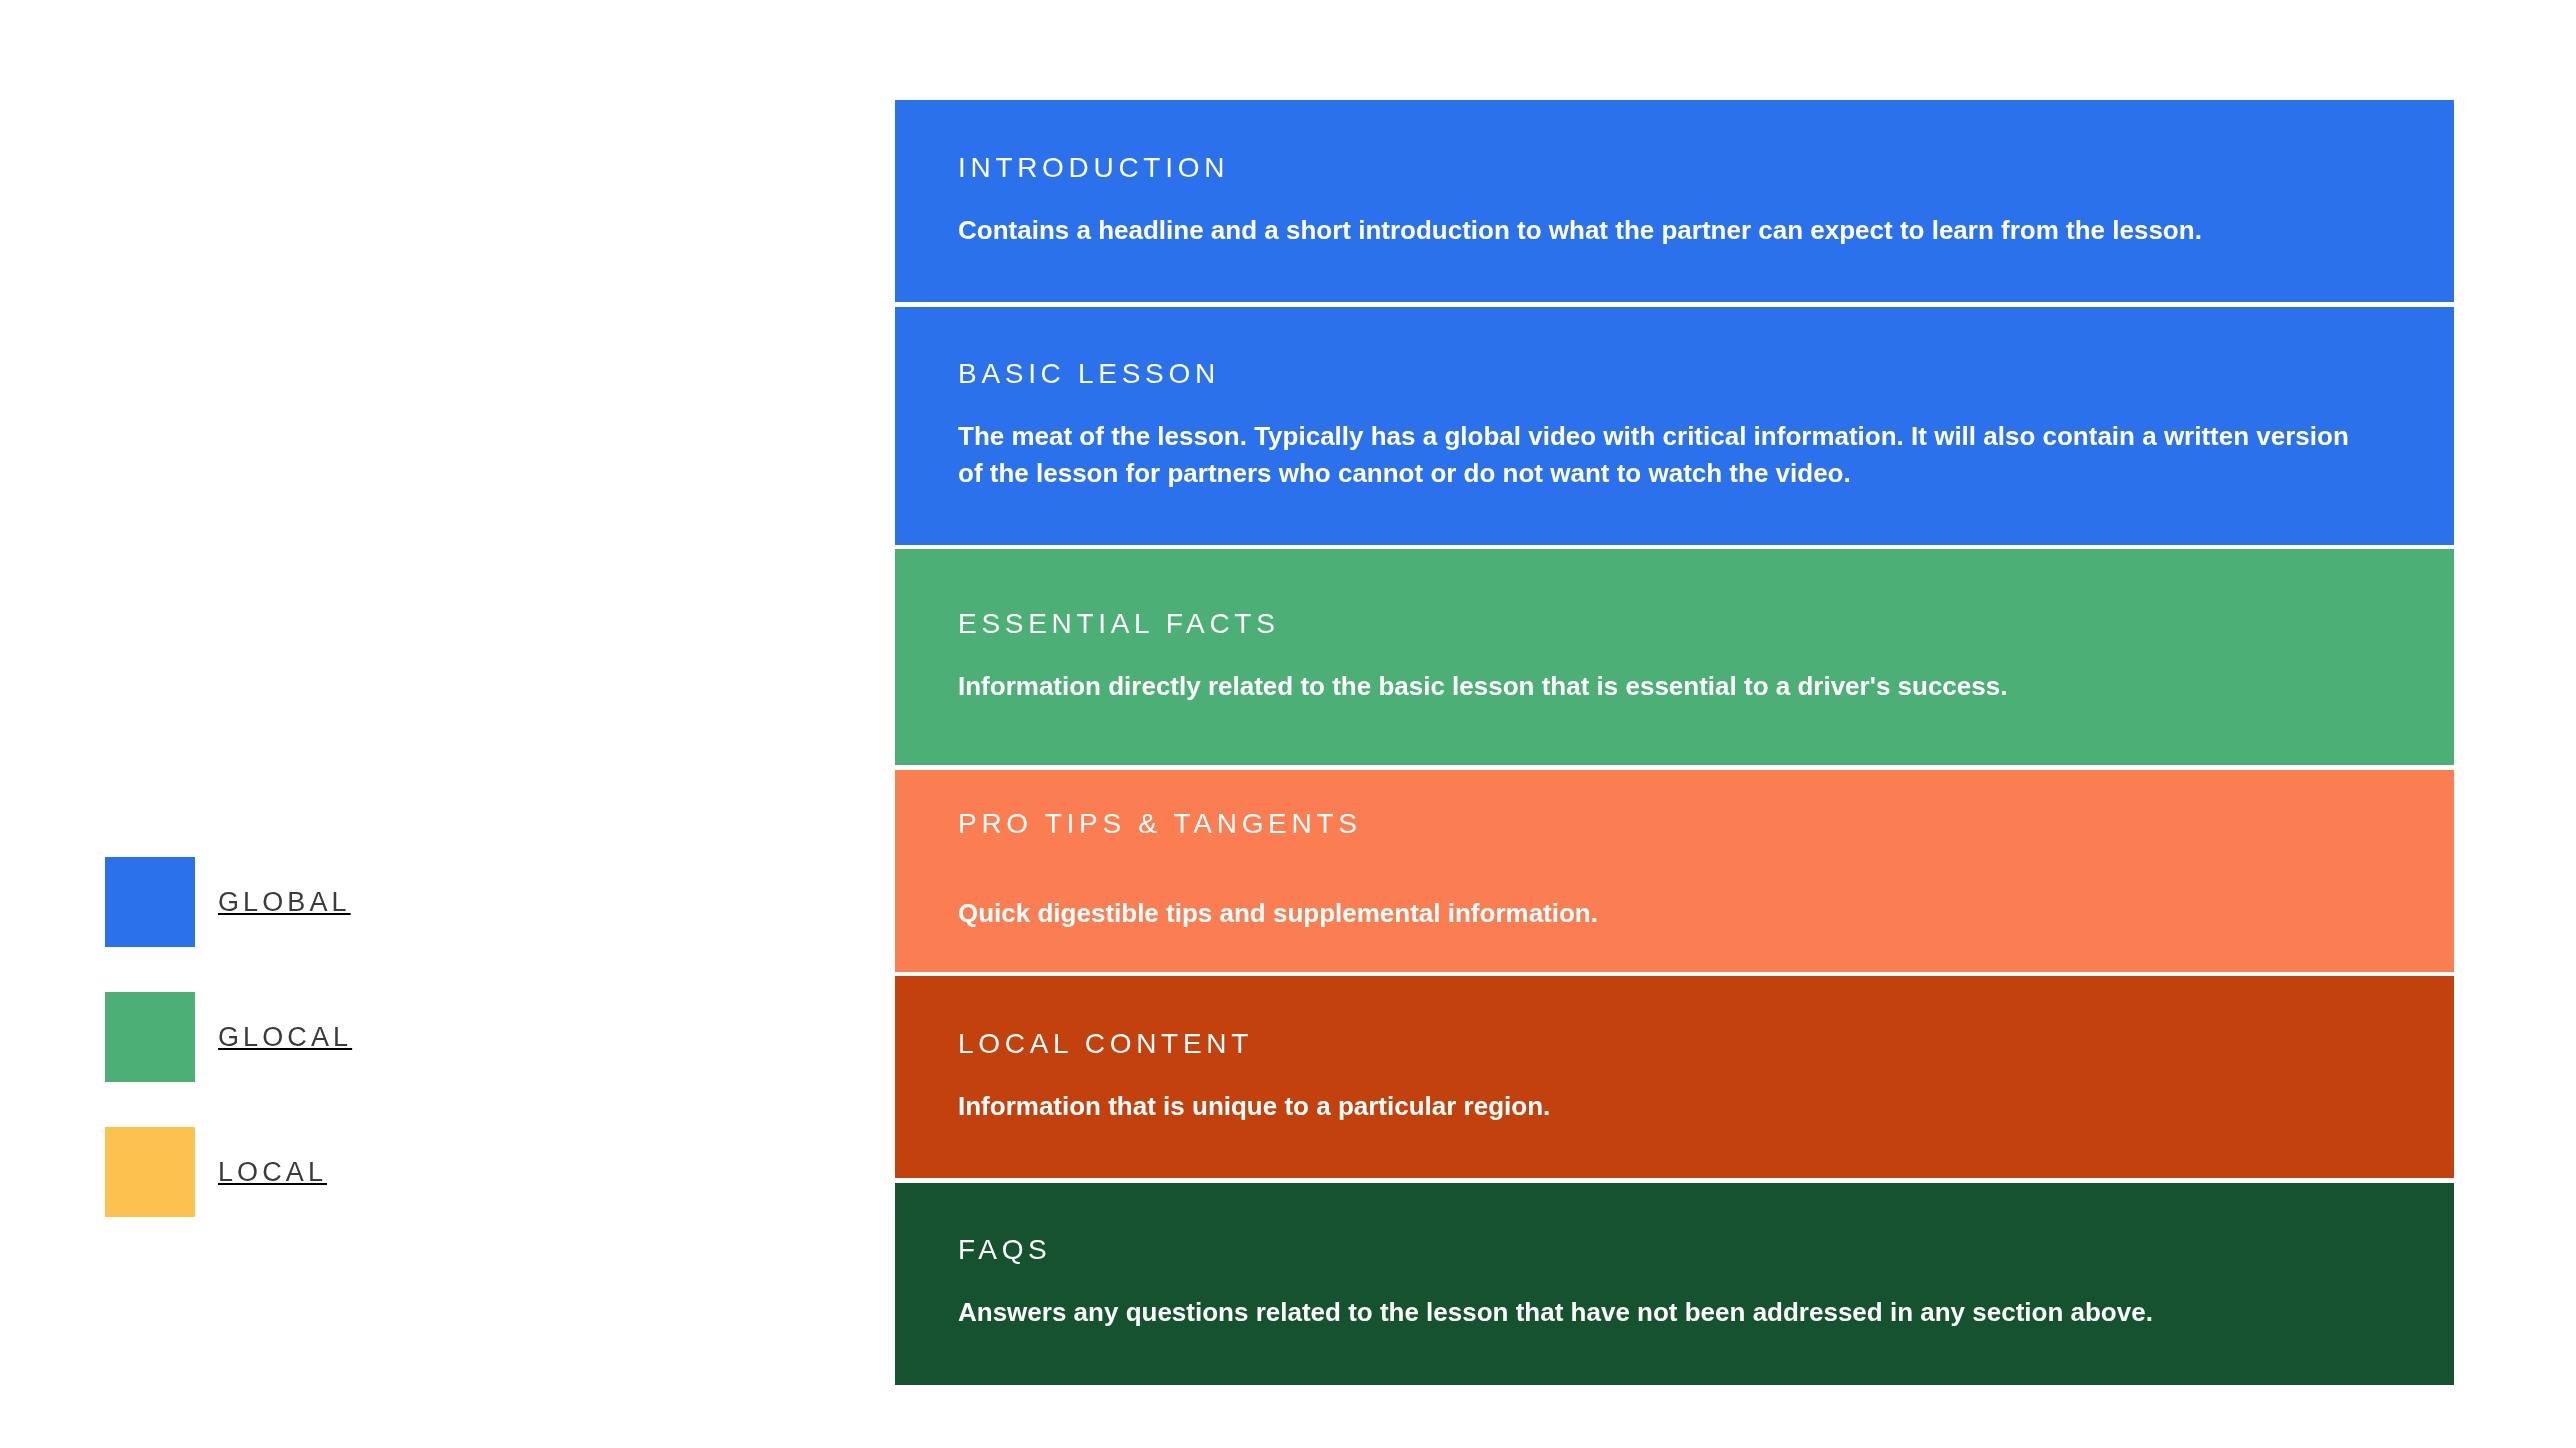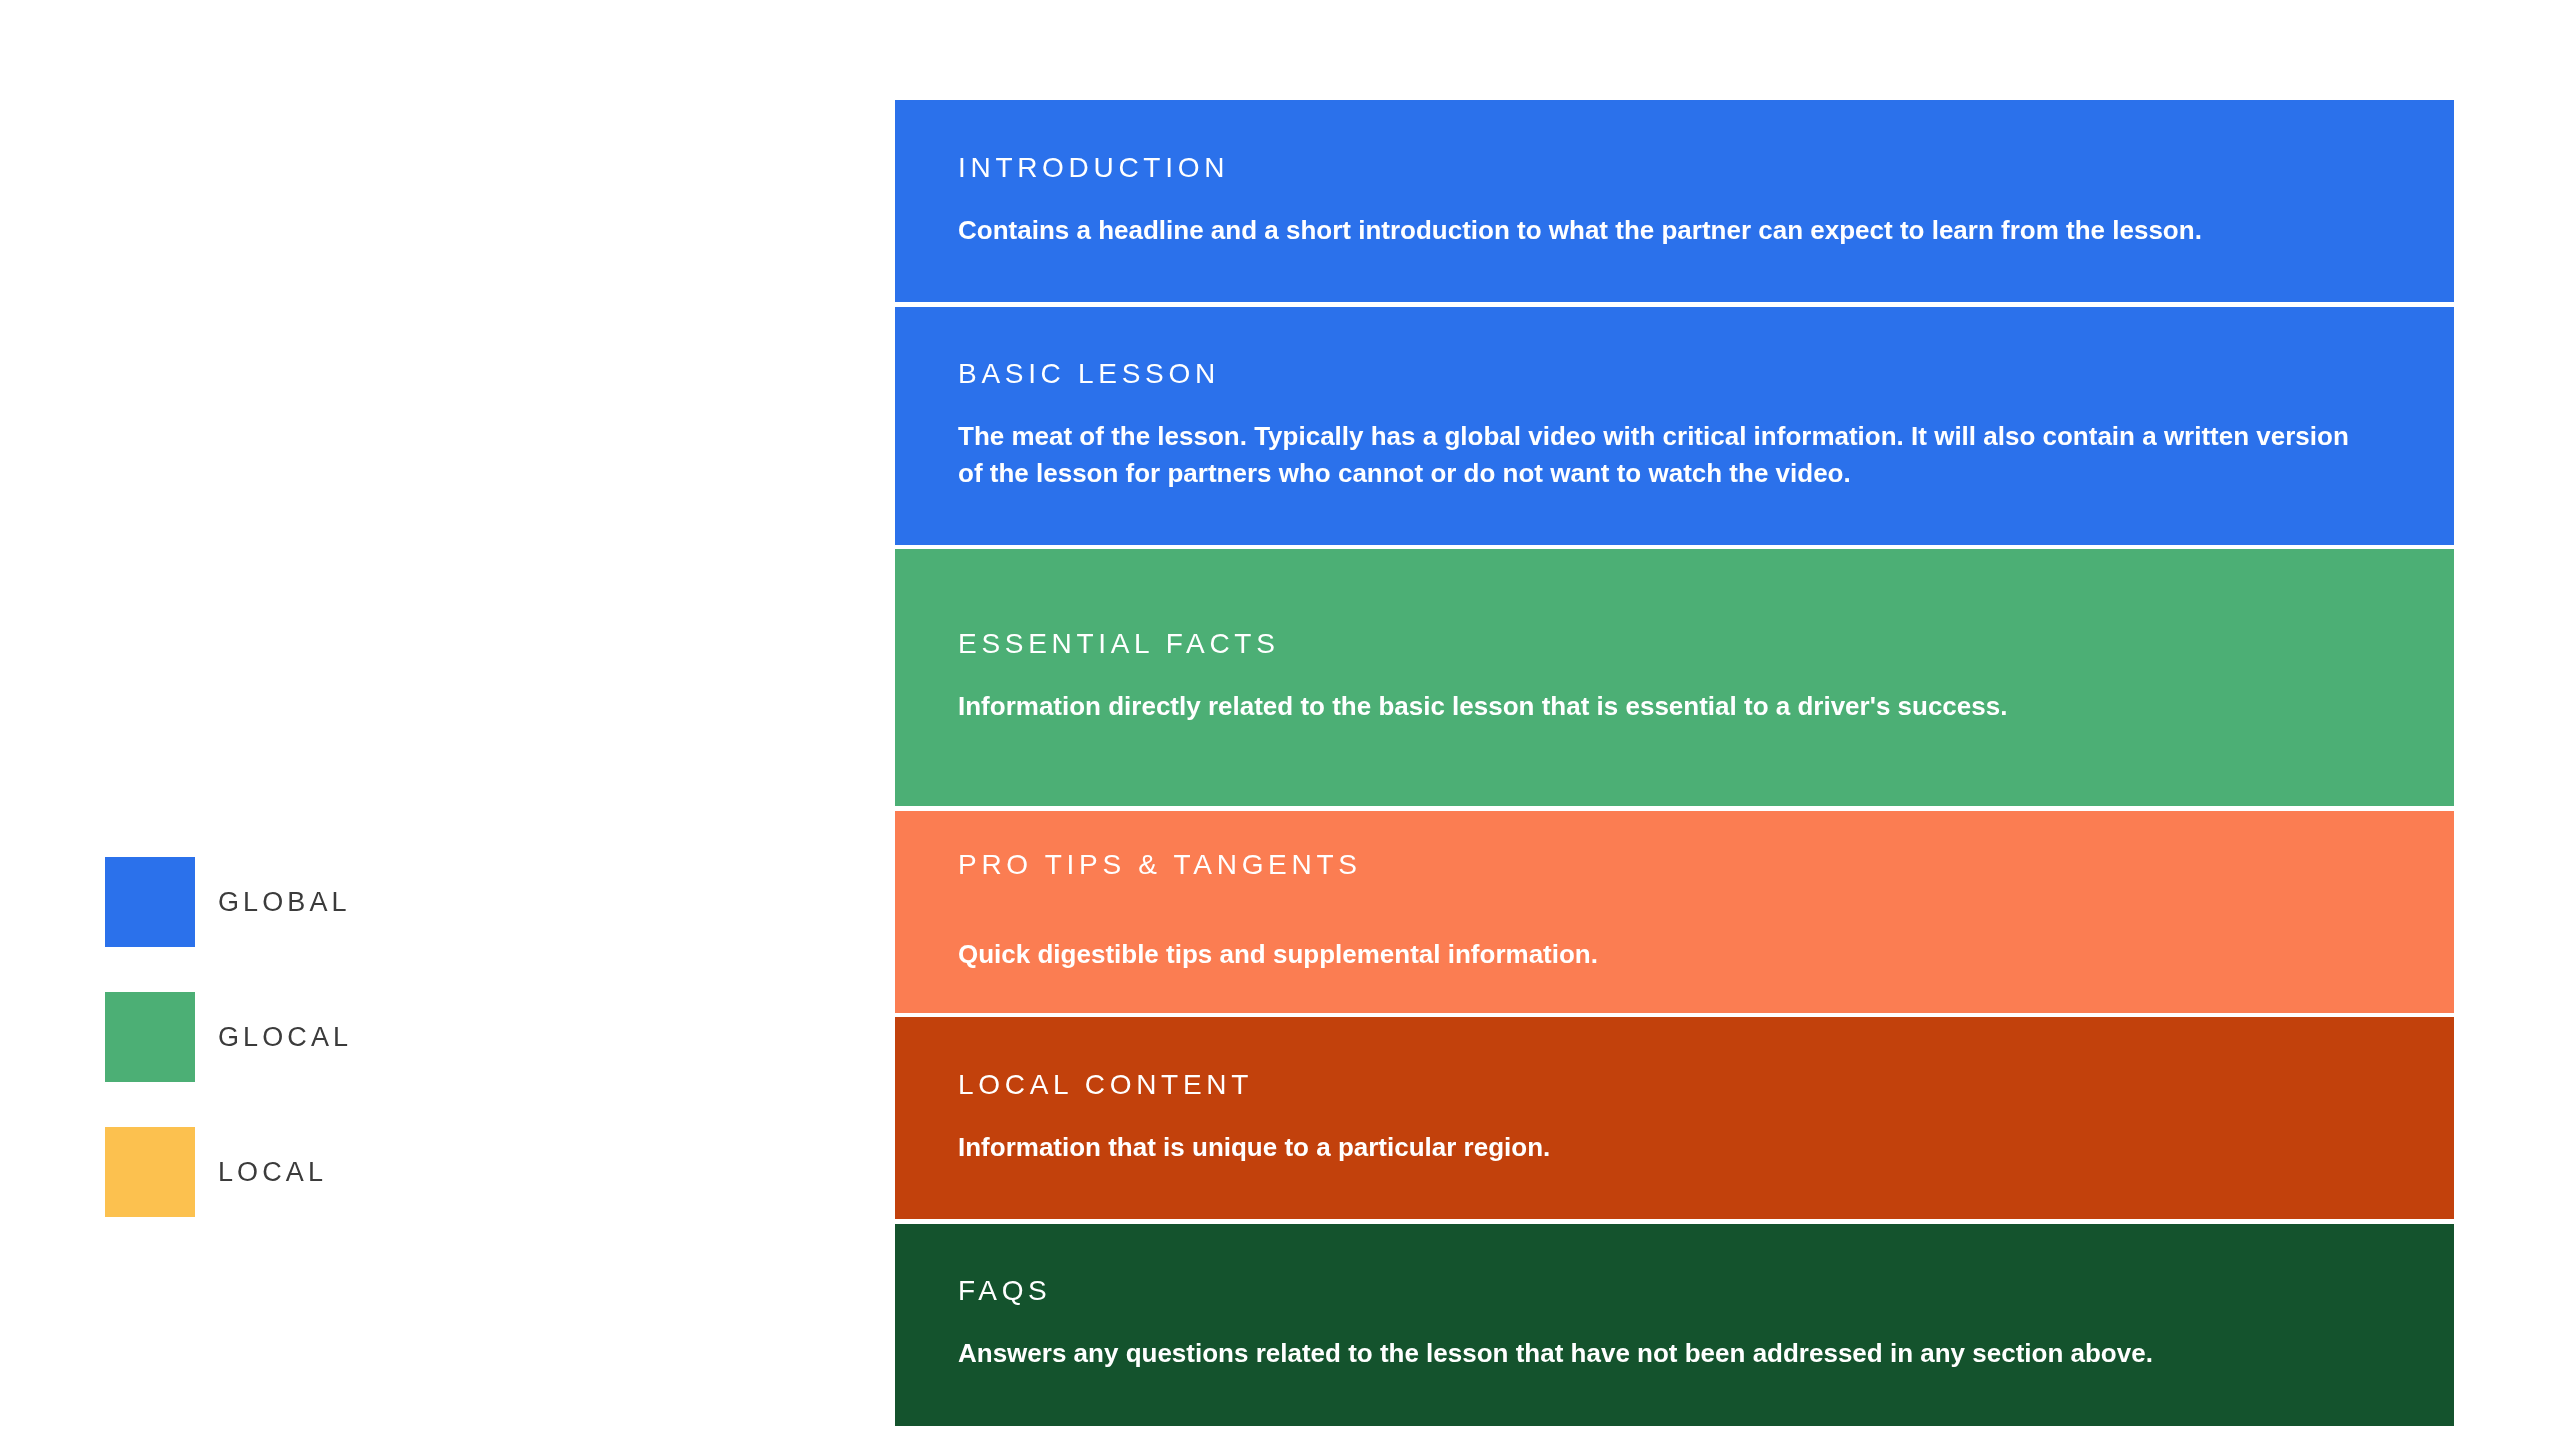--- a/index.html
+++ b/index.html
@@ -20,20 +20,21 @@
     position: absolute;
     left: 105px;
     top: 857px;
     width: 680px;
   }
   .legend-row {
     display: flex;
     align-items: center;
     height: 90px;
     margin-bottom: 45px;
+    text-decoration: underline;
   }
   .legend-row:last-child { margin-bottom: 0; }
 
   .legend-swatch {
     width: 90px;
     height: 90px;
     flex: 0 0 90px;
   }
   .legend-label {
     margin-left: 23px;
@@ -75,21 +76,21 @@
     font-size: 26px;
     color: #ffffff;
     font-weight: 700;
     line-height: 1.42;
     max-width: 1396px;
   }
 
   
   .h-intro   { height: 202px; }
   .h-basic   { height: 238px; }
-  .h-facts   { height: 257px; }
+  .h-facts   { height: 216px; }
   .h-protips { height: 202px; gap: 27px; }
   .h-local   { height: 202px; }
   .h-faqs    { height: 202px; }
 </style>
 </head>
 <body>
 
 <div id="legend">
 
   <div class="legend-row">

